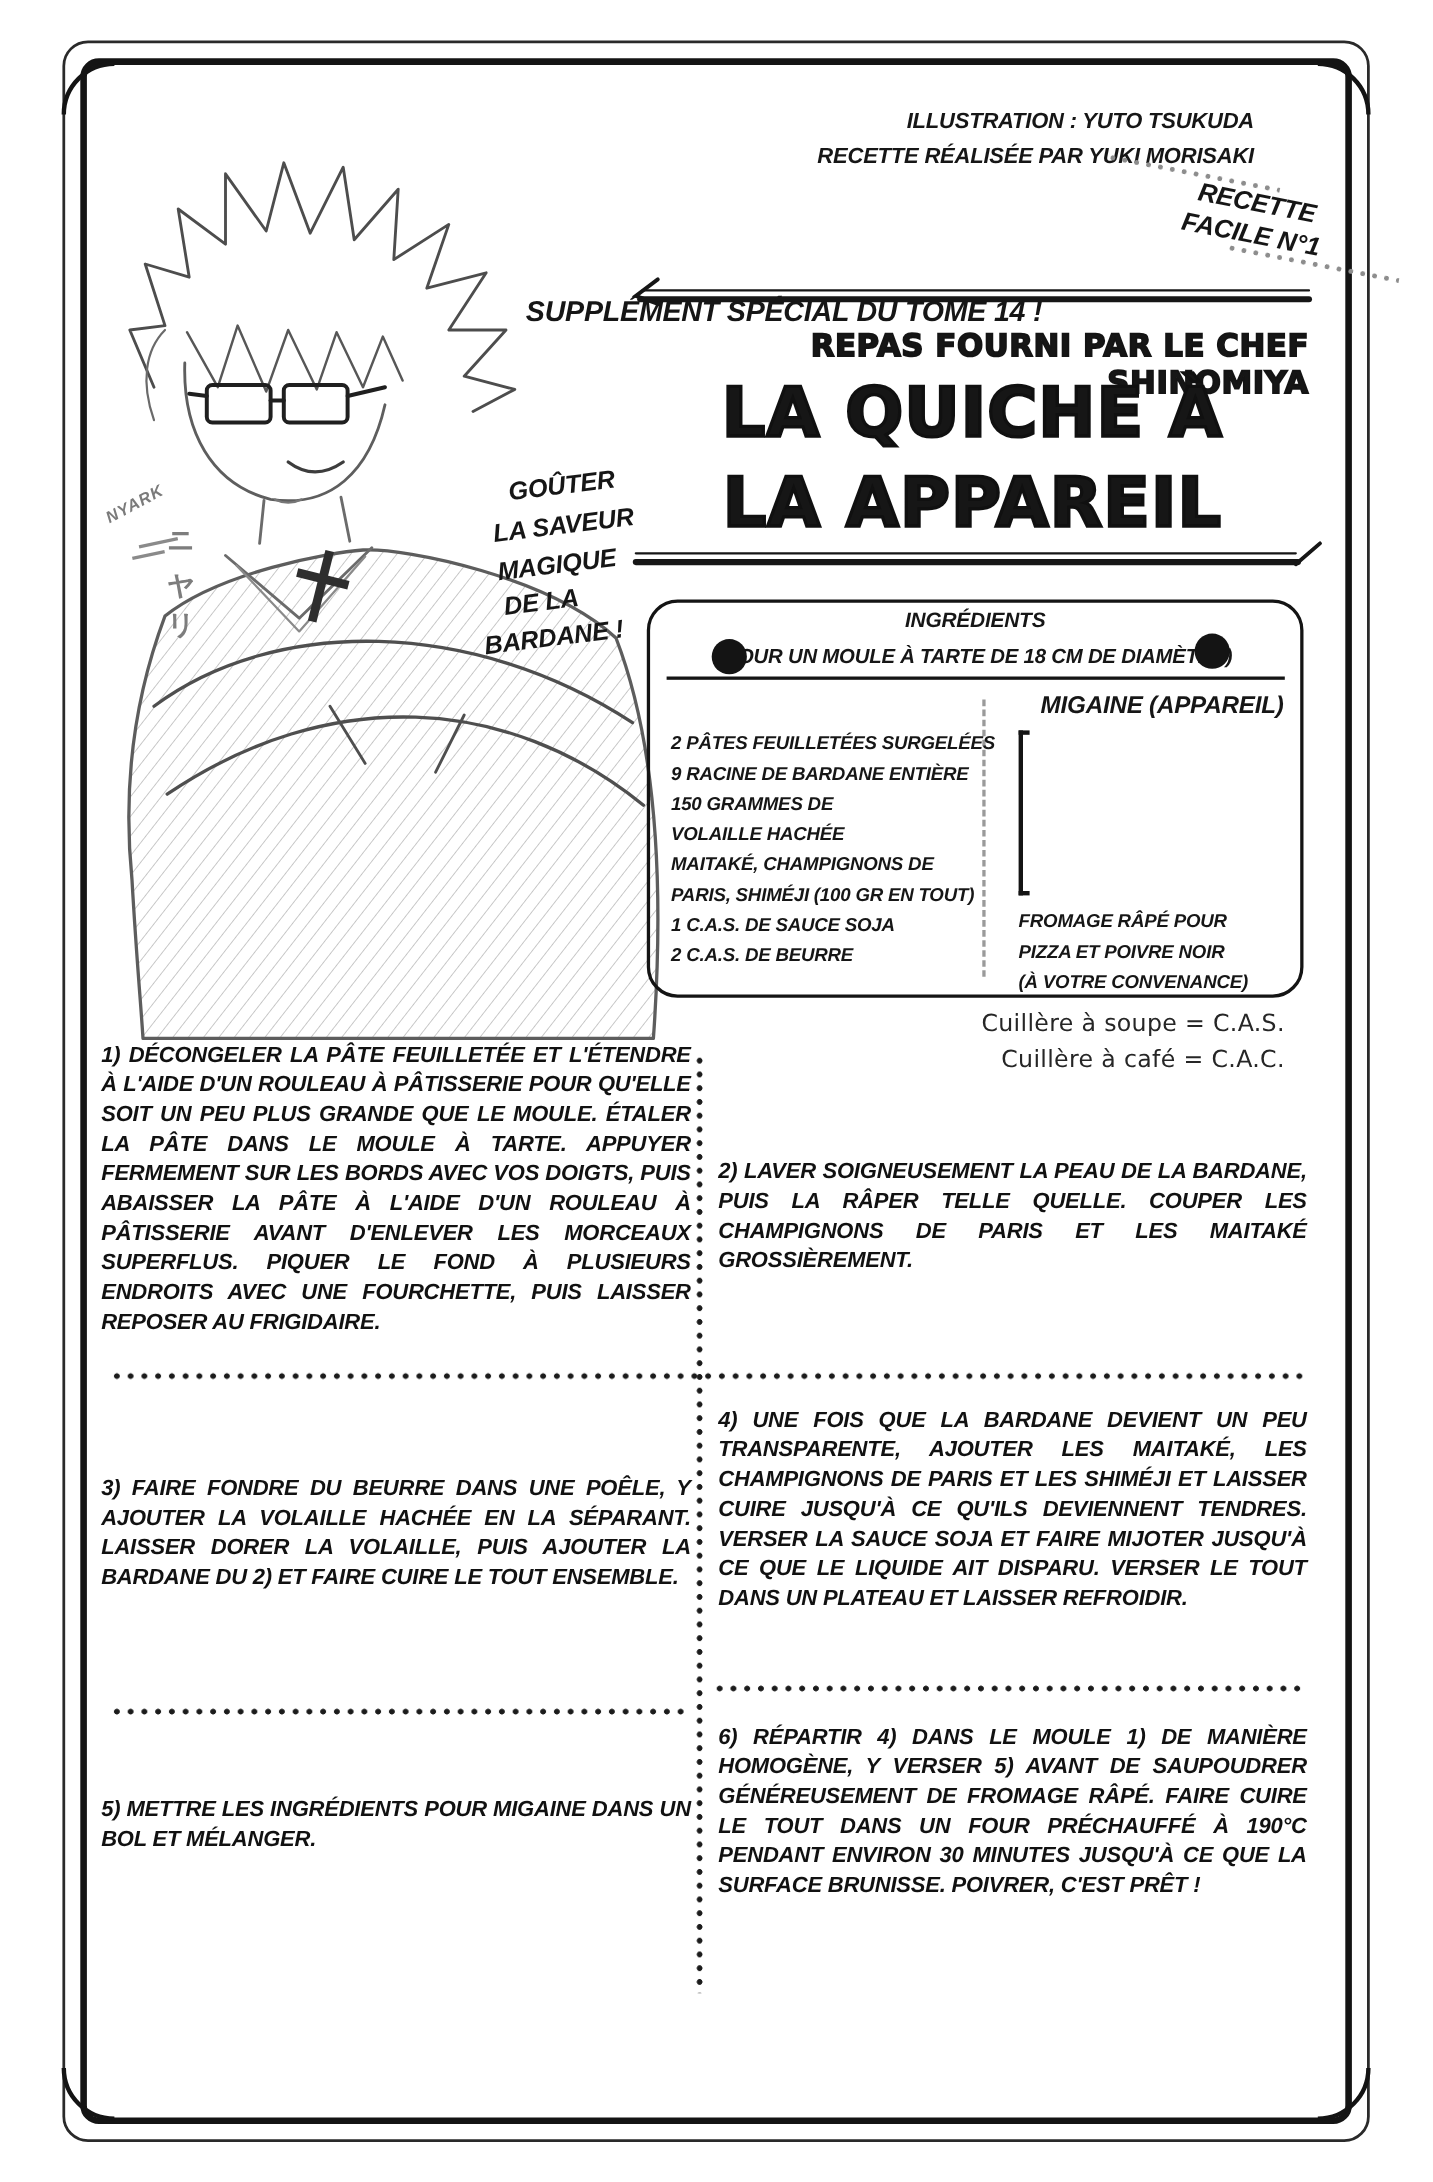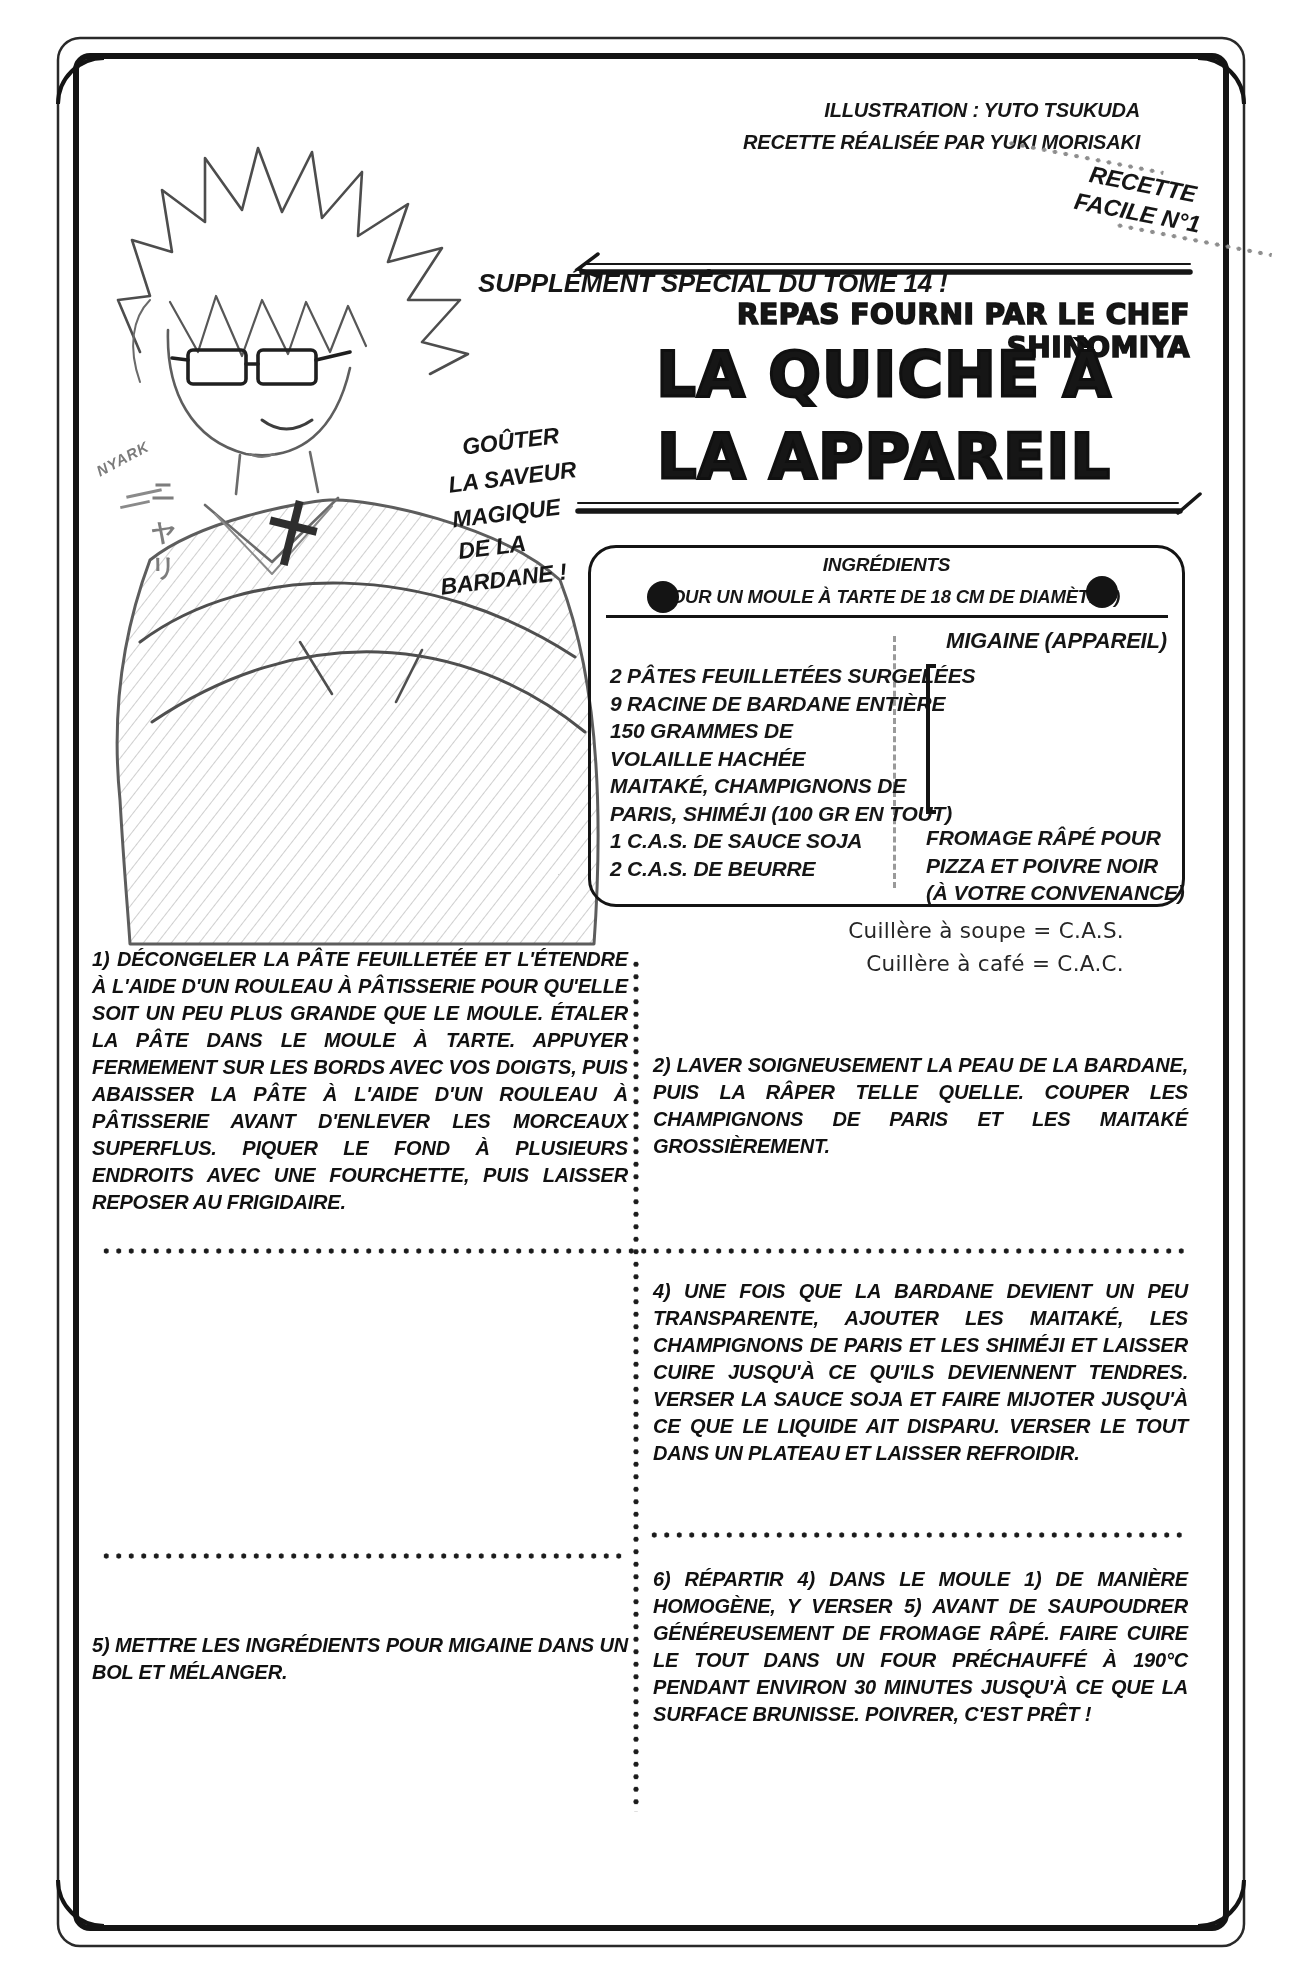--- a/index.html
+++ b/index.html
@@ -27,24 +27,24 @@
   .title-line{left:578px; width:612px; text-align:center; font-size:62px; line-height:1;
     letter-spacing:1px; -webkit-text-stroke:3px #101010;}
   .t1{top:344px;} .t2{top:426px;}
   .speech div{position:absolute; font-size:23px; white-space:nowrap; transform:rotate(-7deg);}
   .ing-box{left:588px; top:545px; width:597px; height:362px; border:3.5px solid #141414; border-radius:28px; box-sizing:border-box;}
   .ing-head{left:588px; top:554px; width:597px; text-align:center; font-size:19px;}
   .ing-sub{left:588px; top:586px; width:597px; text-align:center; font-size:18.5px;}
   .dot-circle{width:32px; height:32px; border-radius:50%; background:#141414;}
   .ing-rule{left:606px; top:615px; width:562px; height:3px; background:#141414;}
   .ing-divider{left:893px; top:636px; height:252px; border-left:3px dashed #9a9a9a;}
-  .ing-list{font-size:21px; line-height:27.5px; white-space:nowrap;}
+  .ing-list{font-size:17px; line-height:27.5px; white-space:nowrap;}
   .bracket{left:926px; top:664px; width:10px; height:150px;
     border-left:4px solid #141414; border-top:4px solid #141414; border-bottom:4px solid #141414; box-sizing:border-box;}
-  .notes{left:756px; top:914px; width:368px; text-align:right;
+  .notes{left:800px; top:914px; width:368px; text-align:right;
     font-family:"DejaVu Sans",sans-serif; font-style:normal; font-weight:normal;
     font-size:21.5px; line-height:33px; color:#262626; letter-spacing:.3px;}
   .step{font-size:20px; line-height:27px; text-align:justify; text-align-last:left; color:#111;}
   .s1{left:92px;  top:946px;  width:536px;}
   .s2{left:653px; top:1052px; width:535px;}
   .s3{left:92px;  top:1340px; width:536px;}
   .s4{left:653px; top:1278px; width:535px;}
   .s5{left:92px;  top:1632px; width:536px;}
   .s6{left:653px; top:1566px; width:535px;}
   .hdots{height:6px; background-image:radial-gradient(circle,#1b1b1b 2.3px,rgba(0,0,0,0) 2.9px);
@@ -194,17 +194,18 @@
     <div>Cuillère à café = C.A.C.</div>
   </div>
 
   <div class="abs vdots vd"></div>
   <div class="abs hdots hd1"></div>
   <div class="abs hdots hd2l"></div>
   <div class="abs hdots hd2r"></div>
 
   <div class="abs comic step s1">1) DÉCONGELER LA PÂTE FEUILLETÉE ET L'ÉTENDRE À L'AIDE D'UN ROULEAU À PÂTISSERIE POUR QU'ELLE SOIT UN PEU PLUS GRANDE QUE LE MOULE. ÉTALER LA PÂTE DANS LE MOULE À TARTE. APPUYER FERMEMENT SUR LES BORDS AVEC VOS DOIGTS, PUIS ABAISSER LA PÂTE À L'AIDE D'UN ROULEAU À PÂTISSERIE AVANT D'ENLEVER LES MORCEAUX SUPERFLUS. PIQUER LE FOND À PLUSIEURS ENDROITS AVEC UNE FOURCHETTE, PUIS LAISSER REPOSER AU FRIGIDAIRE.</div>
   <div class="abs comic step s2">2) LAVER SOIGNEUSEMENT LA PEAU DE LA BARDANE, PUIS LA RÂPER TELLE QUELLE. COUPER LES CHAMPIGNONS DE PARIS ET LES MAITAKÉ GROSSIÈREMENT.</div>
+  <div class="abs comic step s3">3) FAIRE FONDRE DU BEURRE DANS UNE POÊLE, Y AJOUTER LA VOLAILLE HACHÉE EN LA SÉPARANT. LAISSER DORER LA VOLAILLE, PUIS AJOUTER LA BARDANE DU 2) ET FAIRE CUIRE LE TOUT ENSEMBLE.</div>
   <div class="abs comic step s4">4) UNE FOIS QUE LA BARDANE DEVIENT UN PEU TRANSPARENTE, AJOUTER LES MAITAKÉ, LES CHAMPIGNONS DE PARIS ET LES SHIMÉJI ET LAISSER CUIRE JUSQU'À CE QU'ILS DEVIENNENT TENDRES. VERSER LA SAUCE SOJA ET FAIRE MIJOTER JUSQU'À CE QUE LE LIQUIDE AIT DISPARU. VERSER LE TOUT DANS UN PLATEAU ET LAISSER REFROIDIR.</div>
   <div class="abs comic step s5">5) METTRE LES INGRÉDIENTS POUR MIGAINE DANS UN BOL ET MÉLANGER.</div>
   <div class="abs comic step s6">6) RÉPARTIR 4) DANS LE MOULE 1) DE MANIÈRE HOMOGÈNE, Y VERSER 5) AVANT DE SAUPOUDRER GÉNÉREUSEMENT DE FROMAGE RÂPÉ. FAIRE CUIRE LE TOUT DANS UN FOUR PRÉCHAUFFÉ À 190°C PENDANT ENVIRON 30 MINUTES JUSQU'À CE QUE LA SURFACE BRUNISSE. POIVRER, C'EST PRÊT !</div>
 
 </div>
 
 </body></html>

